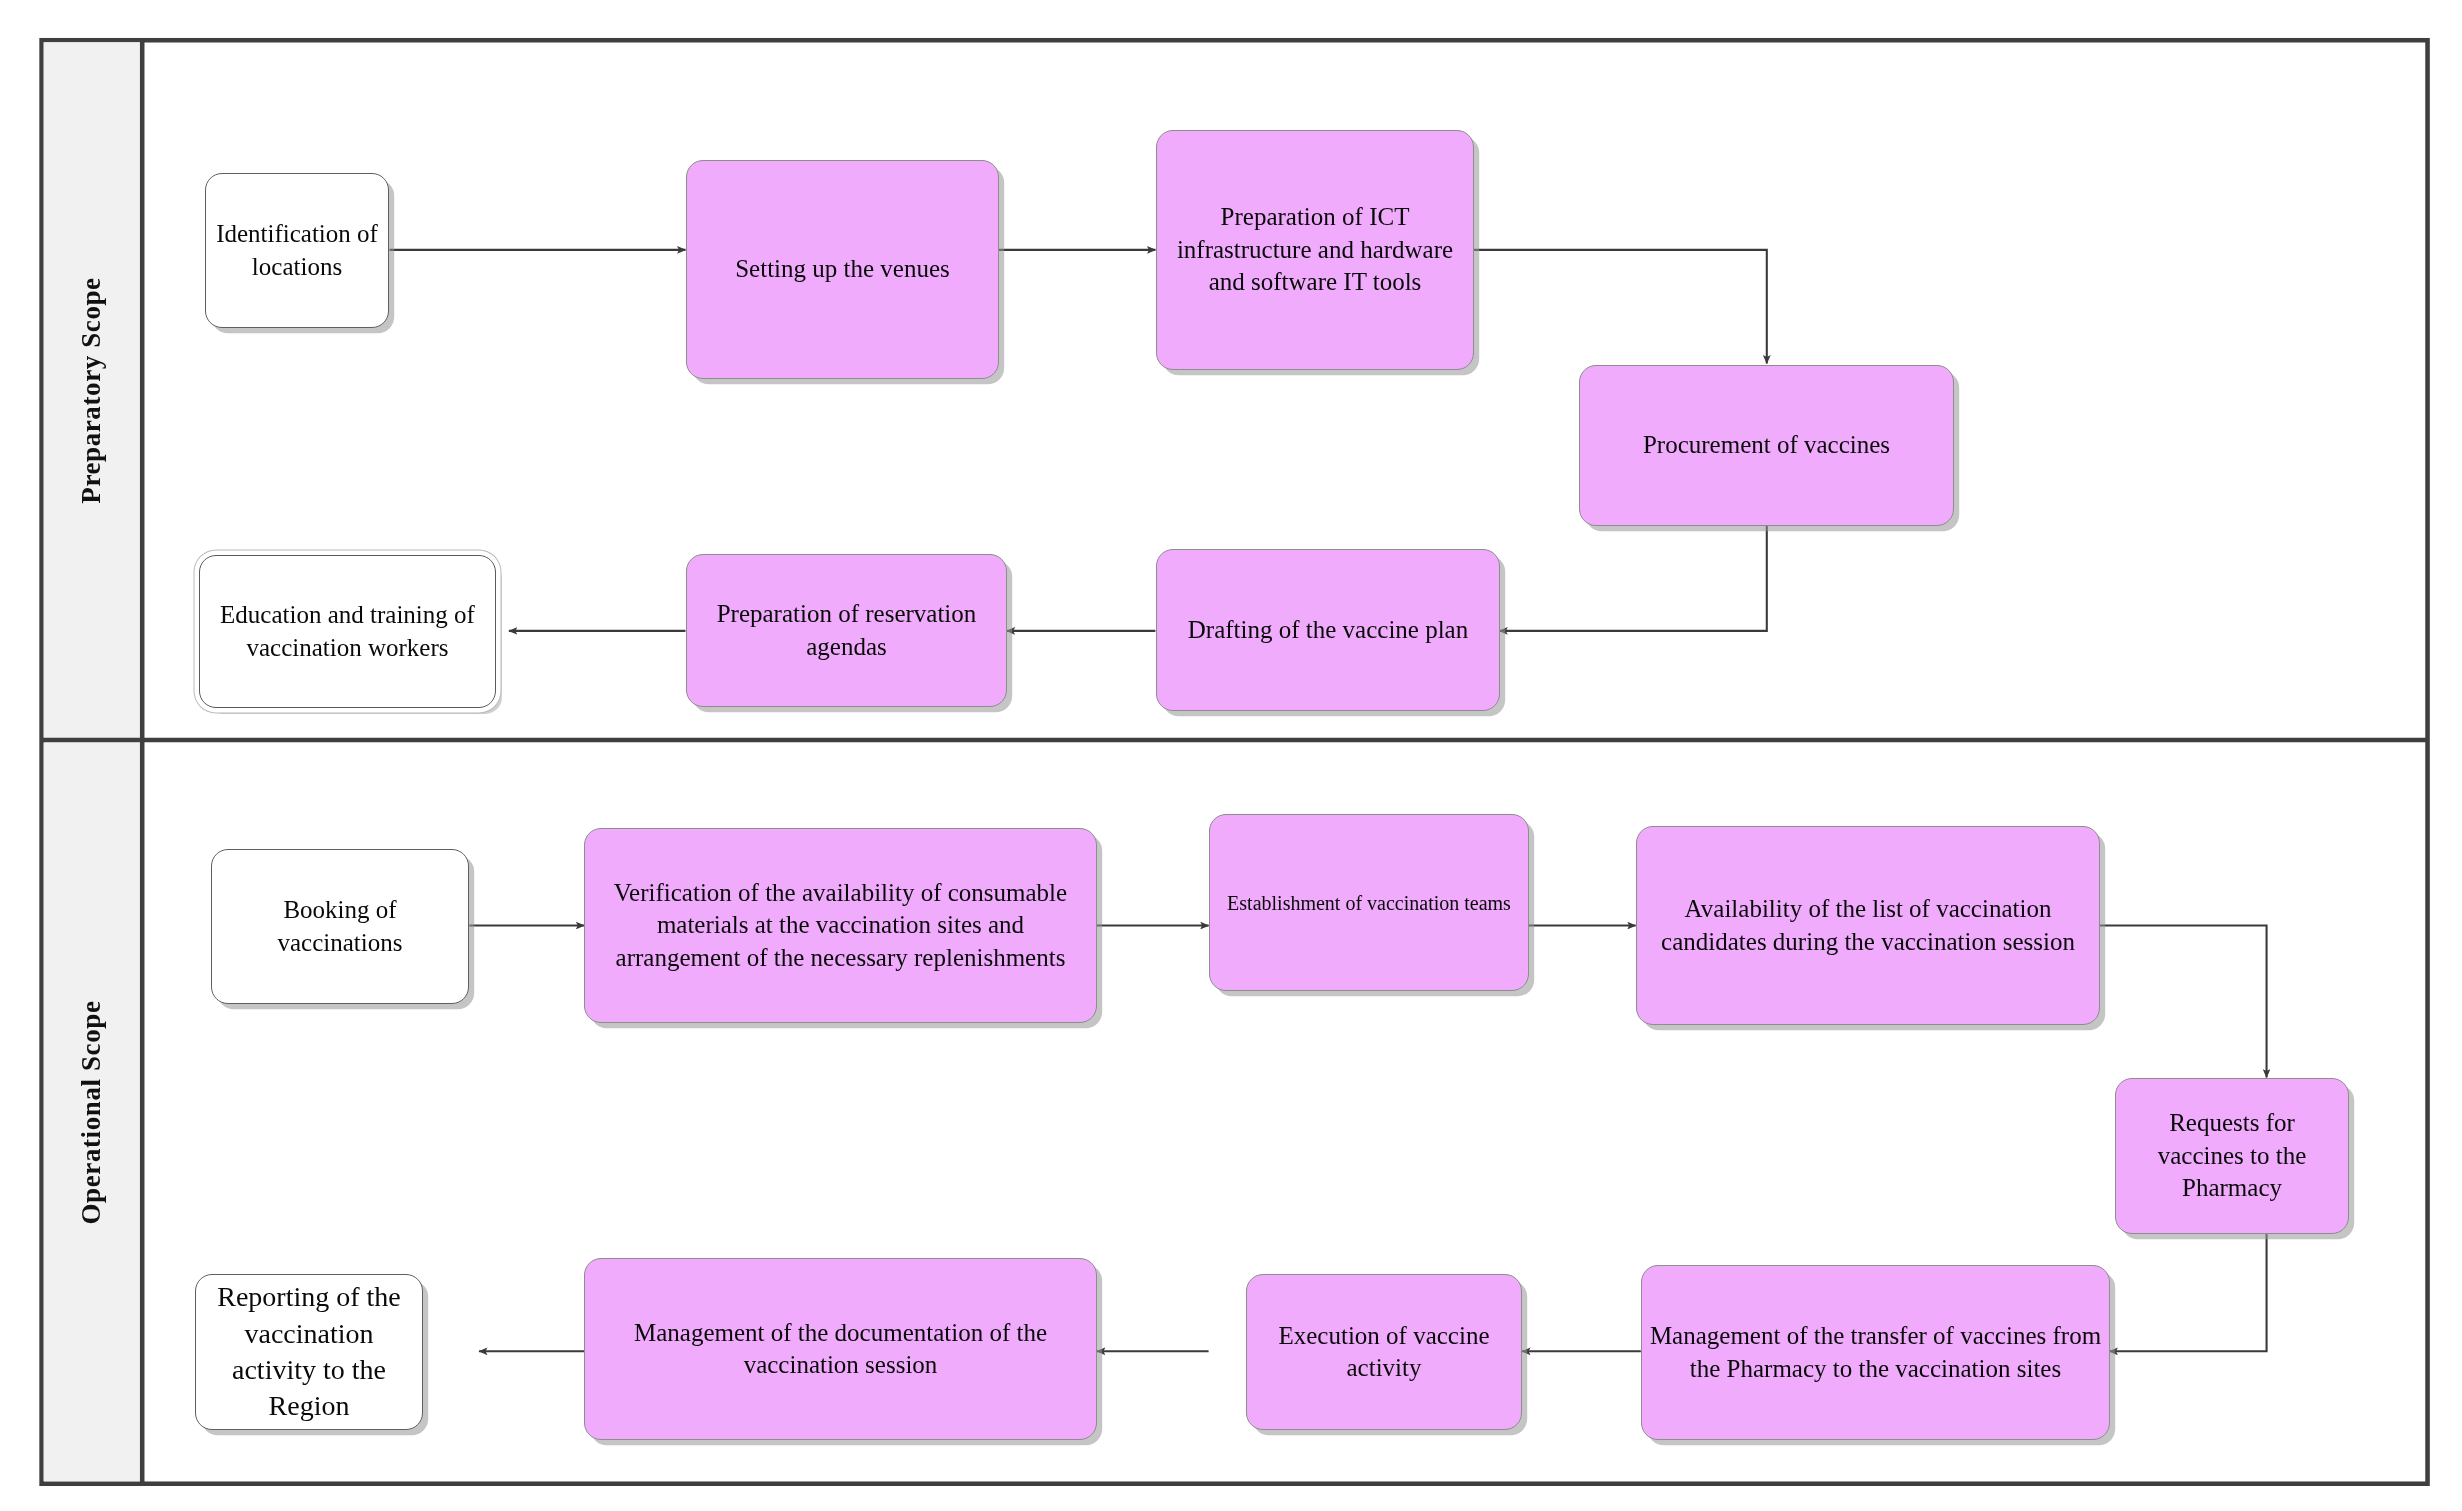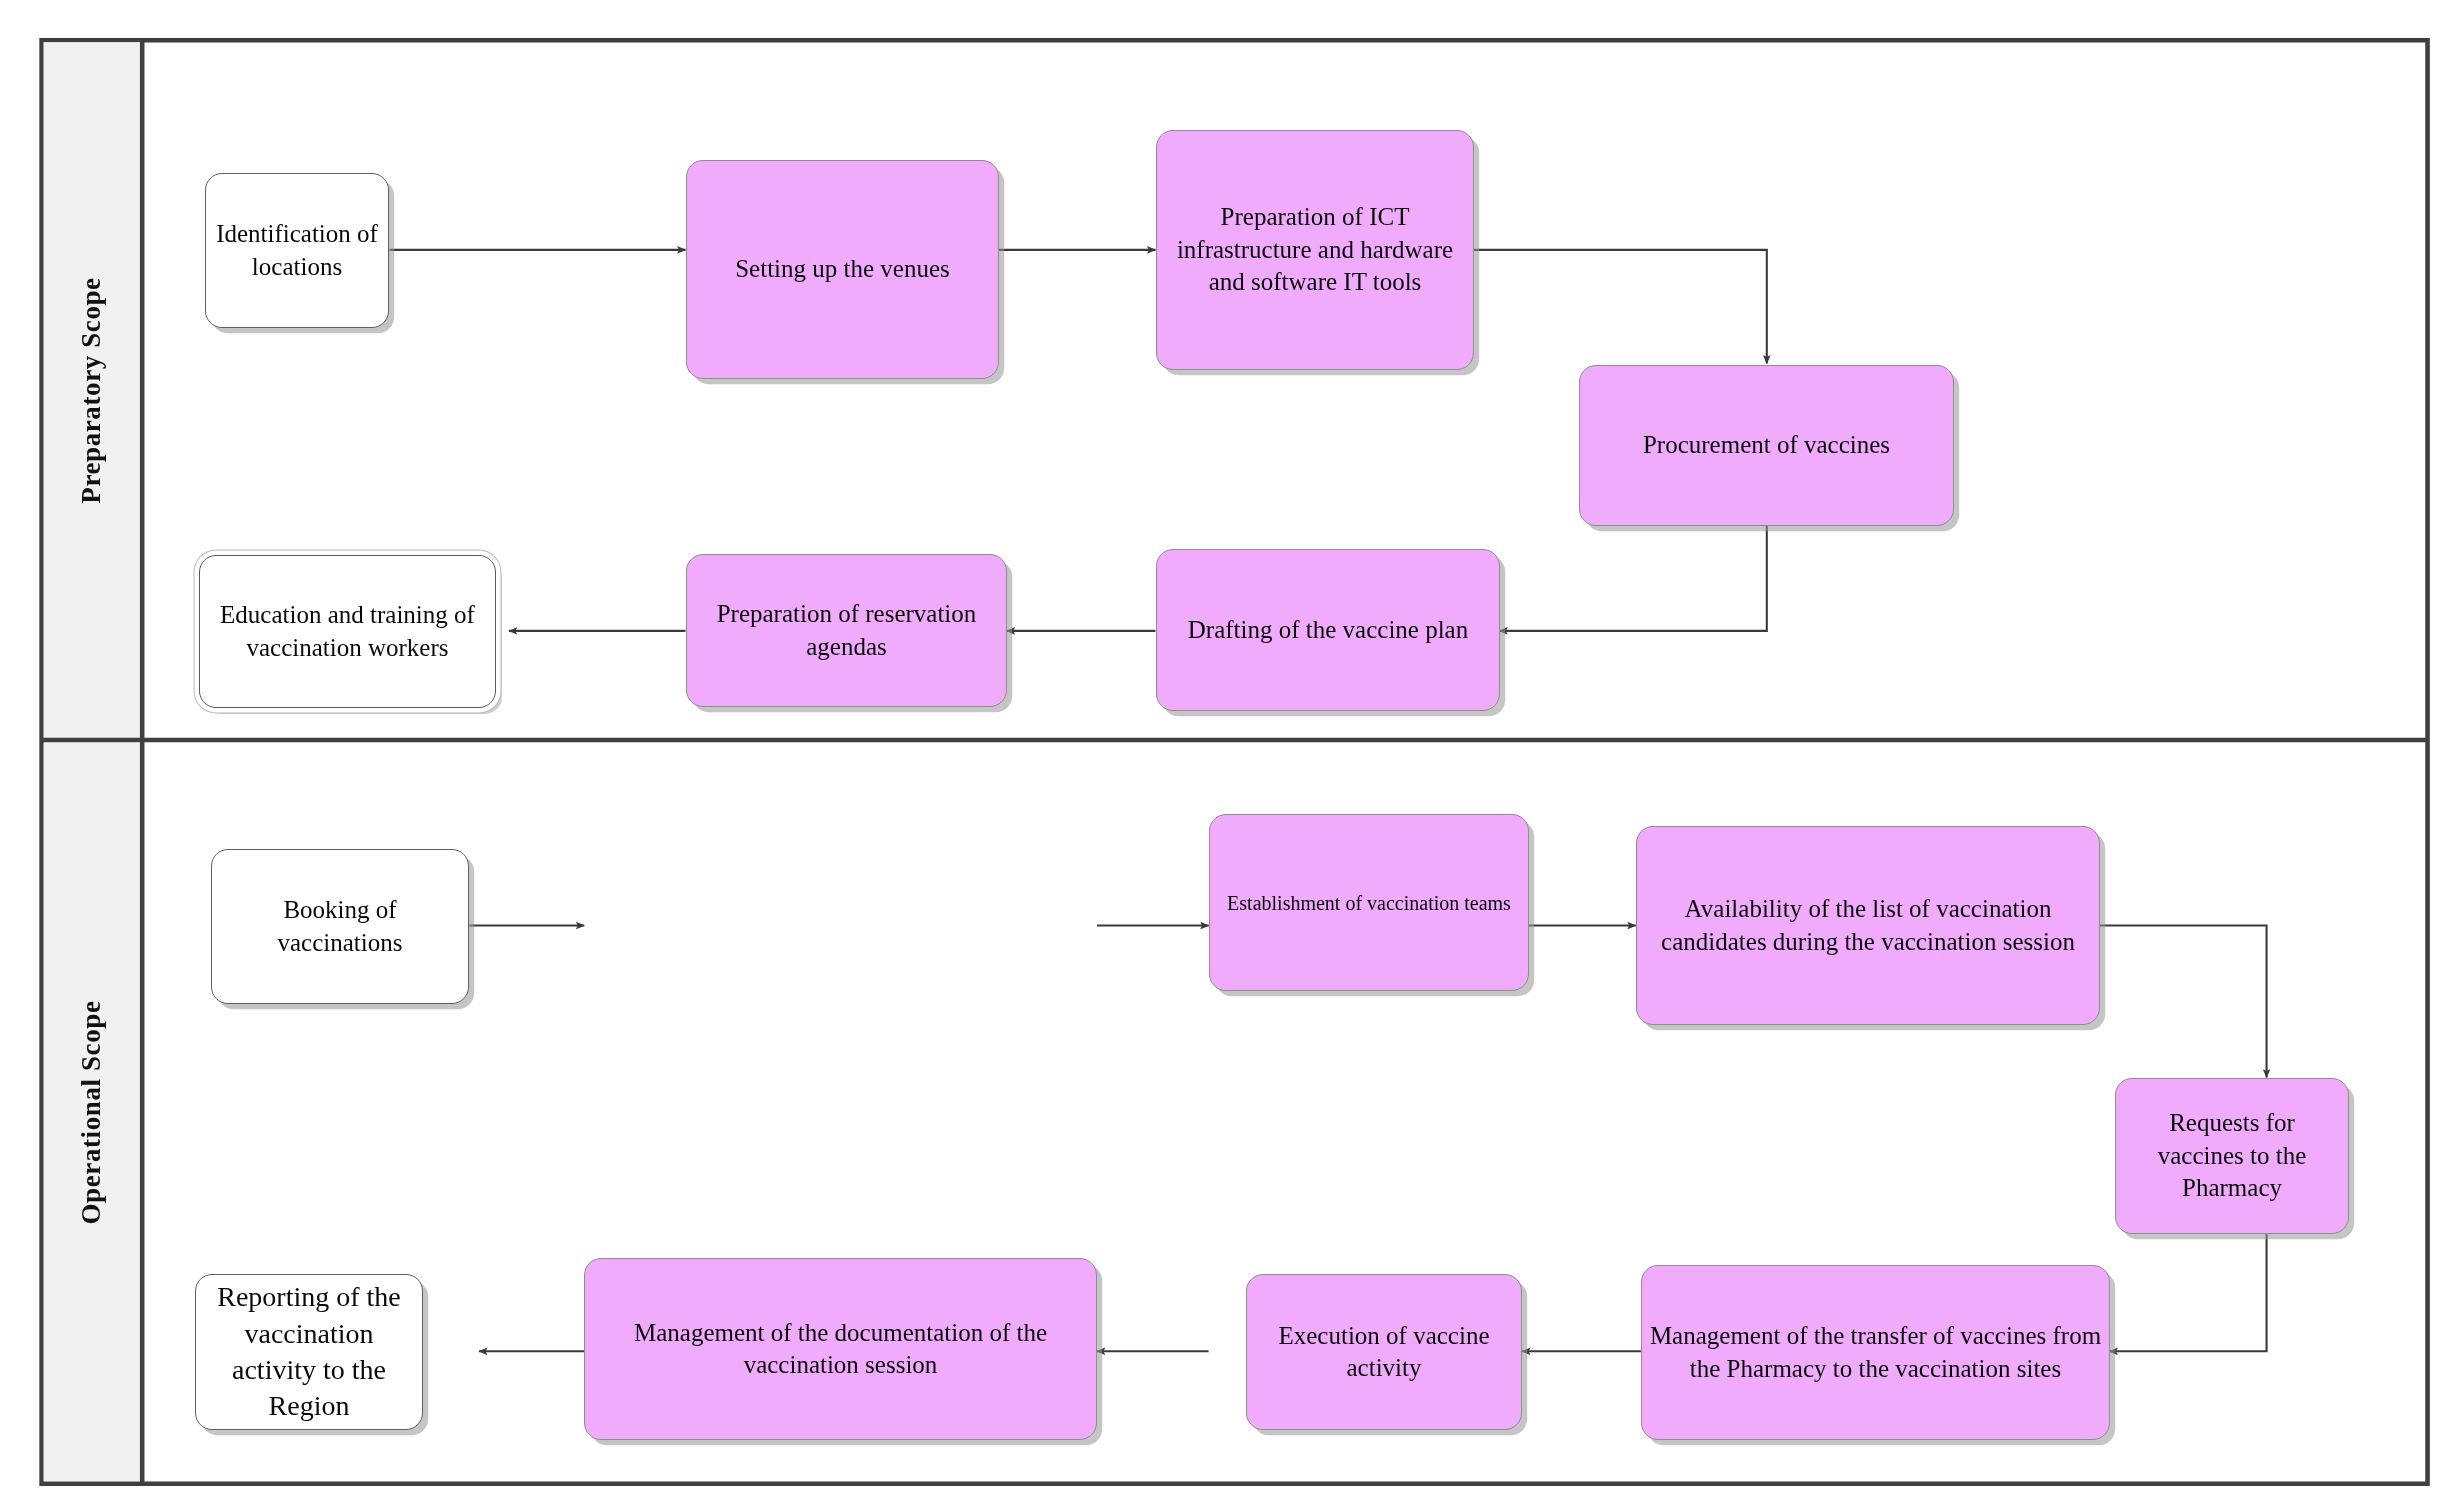--- a/index.html
+++ b/index.html
@@ -108,20 +108,23 @@
   </div>
 
   <div class="node dbl" style="left:199px;top:555px;width:297px;height:153px;font-size:25px;">
     <span>Education and training of vaccination workers</span>
   </div>
 
   <div class="node white" style="left:211px;top:849px;width:258px;height:155px;font-size:25px;">
     <span>Booking of vaccinations</span>
   </div>
 
+  <div class="node grey" style="left:584px;top:828px;width:513px;height:195px;font-size:25px;">
+    <span>Verification of the availability of consumable materials at the vaccination sites and arrangement of the necessary replenishments</span>
+  </div>
 
   <div class="node grey" style="left:1209px;top:814px;width:320px;height:177px;font-size:20px;">
     <span>Establishment of vaccination teams</span>
   </div>
 
   <div class="node grey" style="left:1636px;top:826px;width:464px;height:199px;font-size:25px;">
     <span>Availability of the list of vaccination candidates during the vaccination session</span>
   </div>
 
   <div class="node grey" style="left:2115px;top:1078px;width:234px;height:156px;font-size:25px;">

